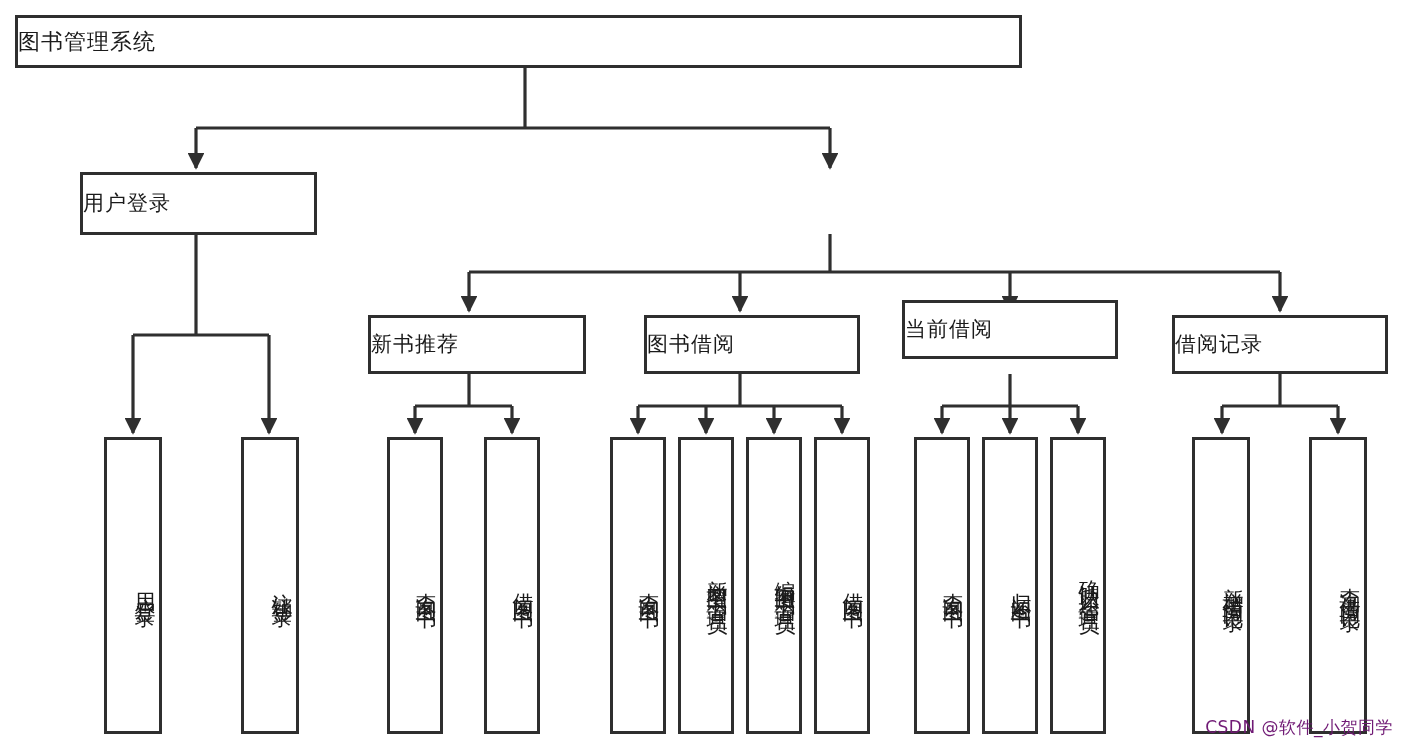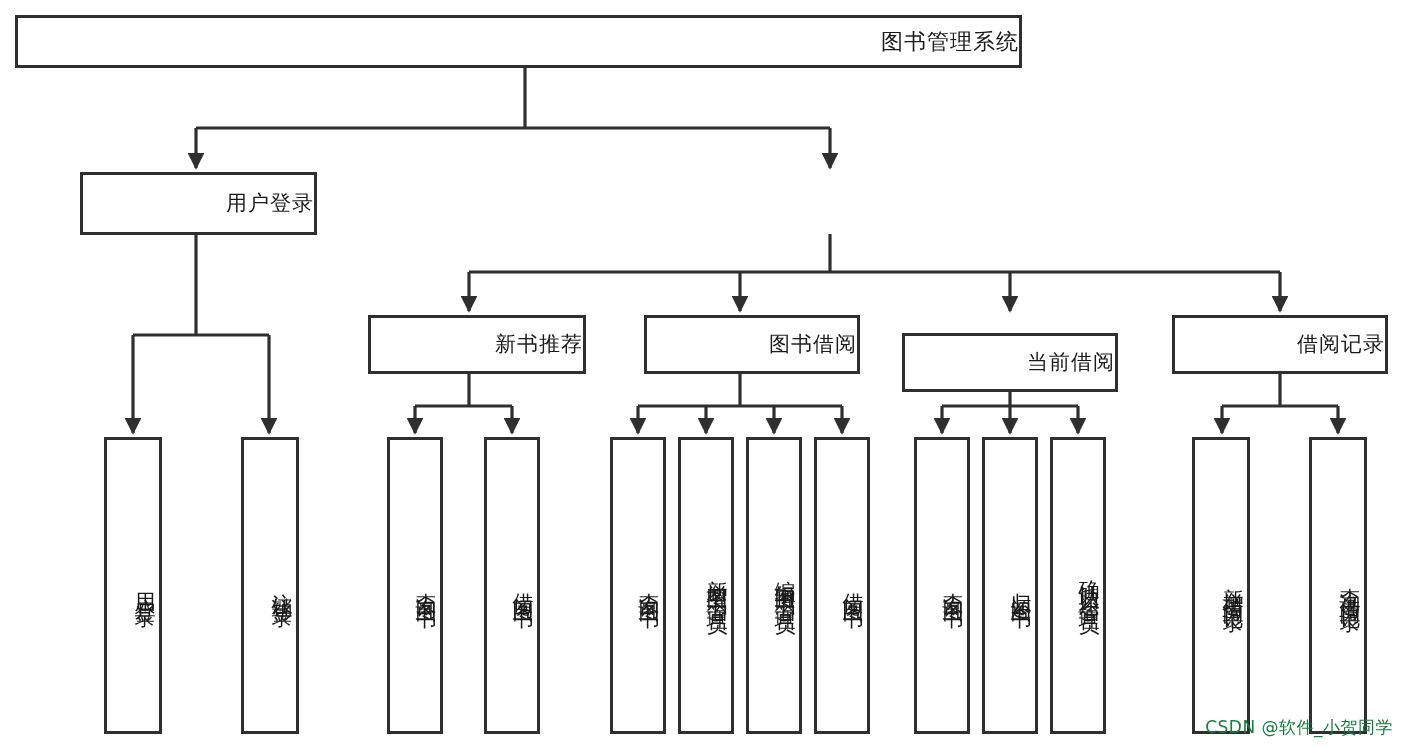--- a/index.html
+++ b/index.html
@@ -15,21 +15,21 @@
     font-family: "DejaVu Sans", "Liberation Sans", sans-serif;
     overflow: hidden;
   }
   .node {
     position: absolute;
     box-sizing: border-box;
     border: 3px solid #2f2f2f;
     background: #ffffff;
     display: flex;
     align-items: center;
-    justify-content: flex-end;
+    justify-content: flex-start;
     color: #1a1a1a;
   }
   .node-h {
     font-size: 21px;
     line-height: 1.2;
     letter-spacing: 1px;
   }
   .node-root {
     font-size: 22px;
     letter-spacing: 1px;
@@ -54,21 +54,21 @@
     top: 0;
     width: 1405px;
     height: 747px;
     pointer-events: none;
   }
   .watermark {
     position: absolute;
     right: 12px;
     bottom: 8px;
     font-size: 17px;
-    color: #15803d;
+    color: #701a75;
     letter-spacing: 0.5px;
     white-space: nowrap;
   }
 </style>
 </head>
 <body>
 
 <div id="canvas">
 
   <svg class="wires" viewBox="0 0 1405 747" xmlns="http://www.w3.org/2000/svg">
@@ -131,21 +131,21 @@
 
 
   <div class="node node-h" style="left:368px; top:315px; width:218px; height:59px;">
     <span>新书推荐</span>
   </div>
 
   <div class="node node-h" style="left:632px; top:315px; width:216px; height:59px;margin-left:12px;">
     <span>图书借阅</span>
   </div>
 
-  <div class="node node-h" style="left:902px; top:333px; width:216px; height:59px;">
+  <div class="node node-h" style="left:902px; top:300px; width:216px; height:59px;">
     <span>当前借阅</span>
   </div>
 
   <div class="node node-h" style="left:1172px; top:315px; width:216px; height:59px;">
     <span>借阅记录</span>
   </div>
 
   <div class="node node-v" style="left:104px; top:437px; width:58px; height:297px;">
     <span>用户登录</span>
   </div>

